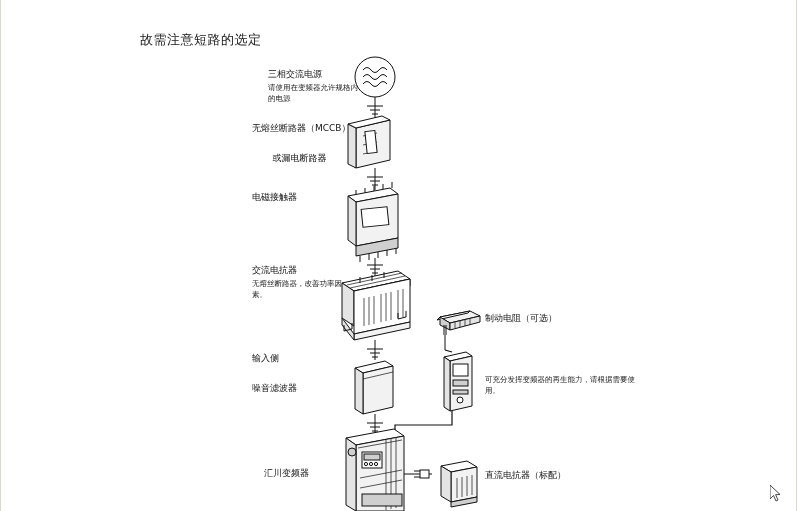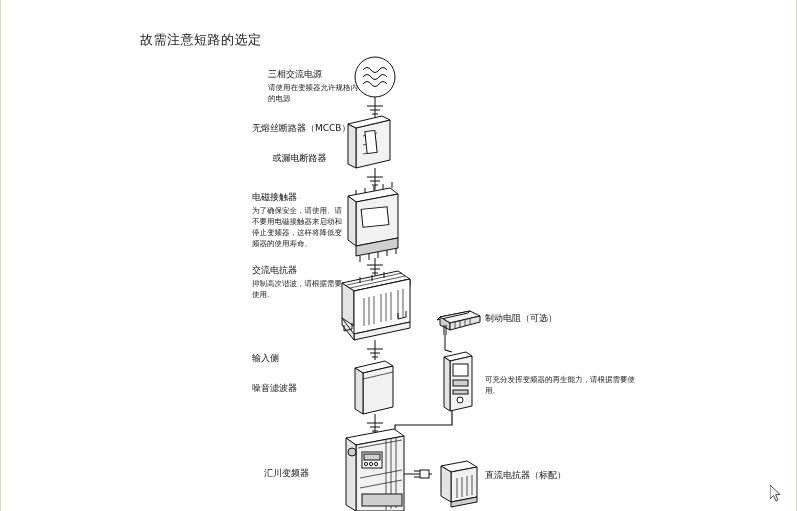--- a/index.html
+++ b/index.html
@@ -92,26 +92,25 @@
     <div class="label-body">请使用在变频器允许规格内的电源</div>
   </div>
 
   <div class="label-block" style="left:252px; top:122px; width:95px;text-align:center;">
     <div class="label-head">无熔丝断路器（MCCB）</div>
     <div class="label-head" style="margin-top:18px;">或漏电断路器</div>
   </div>
 
   <div class="label-block" style="left:252px; top:191px; width:95px;">
     <div class="label-head">电磁接触器</div>
-    <div class="label-body">为了确保安全，请使用。请不要用电磁接触器来启动和停止变频器，这样将降低变频器的使用寿命。</div>
   </div>
 
   <div class="label-block" style="left:252px; top:264px; width:95px;">
     <div class="label-head">交流电抗器</div>
-    <div class="label-body">抑制高次谐波，请根据需要使用。</div>
+    <div class="label-body">无熔丝断路器，改善功率因素。</div>
   </div>
 
   <div class="label-block" style="left:252px; top:352px; width:95px;">
     <div class="label-head">输入侧</div>
     <div class="label-head" style="margin-top:18px;">噪音滤波器</div>
   </div>
 
   <div class="label-block" style="left:264px; top:467px; width:95px;">
     <div class="label-head">汇川变频器</div>
   </div>

